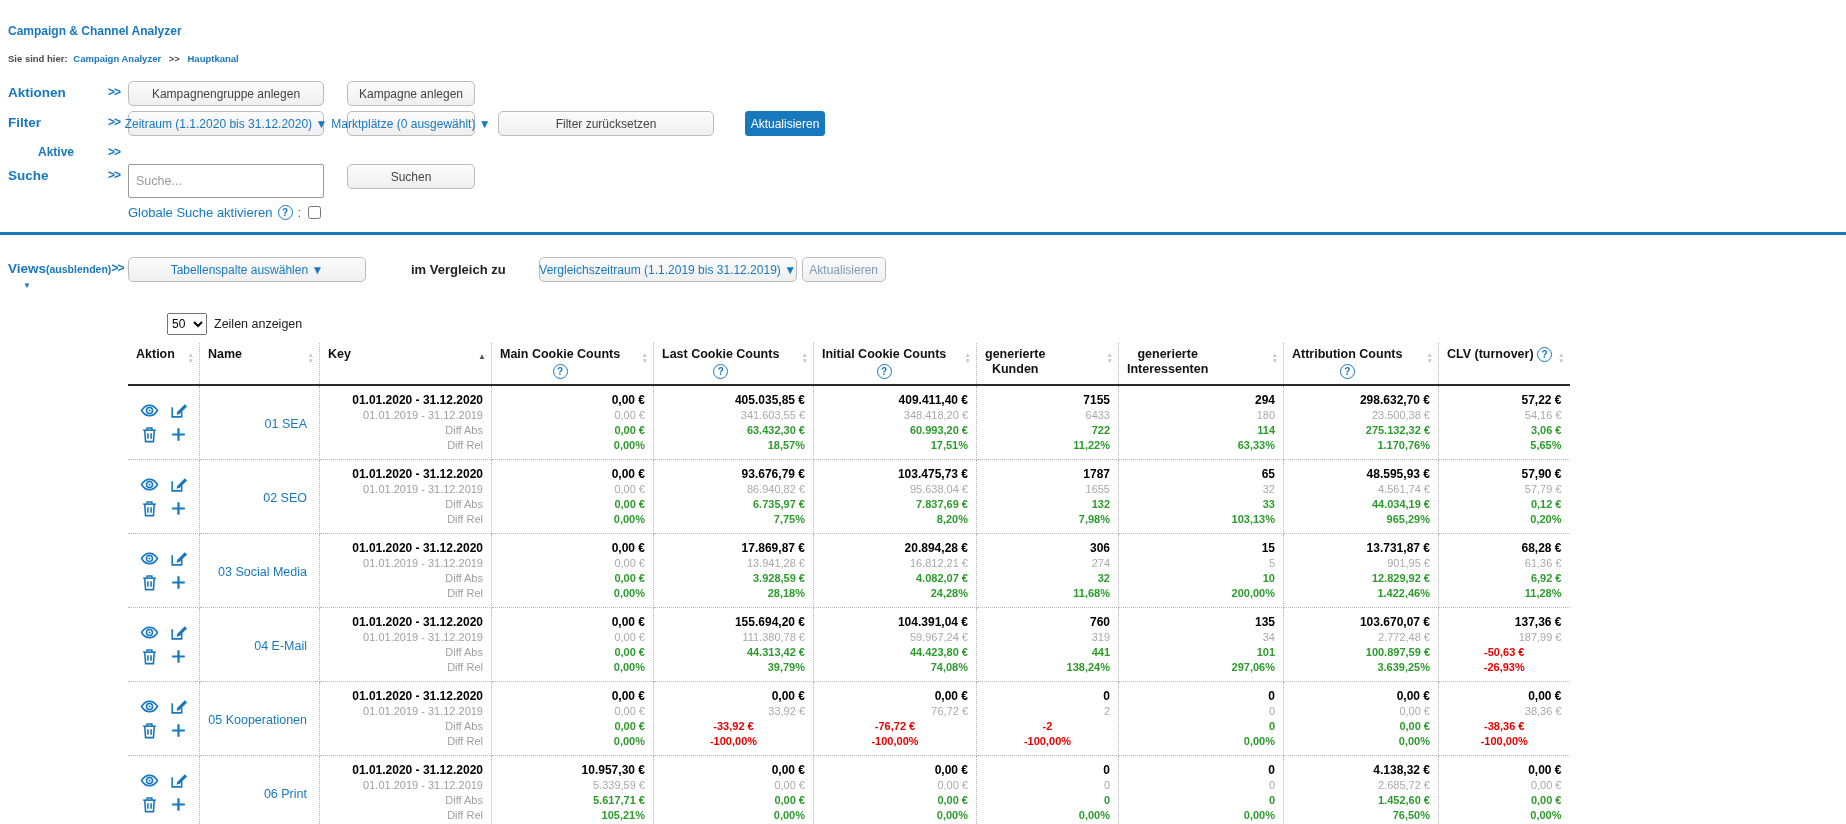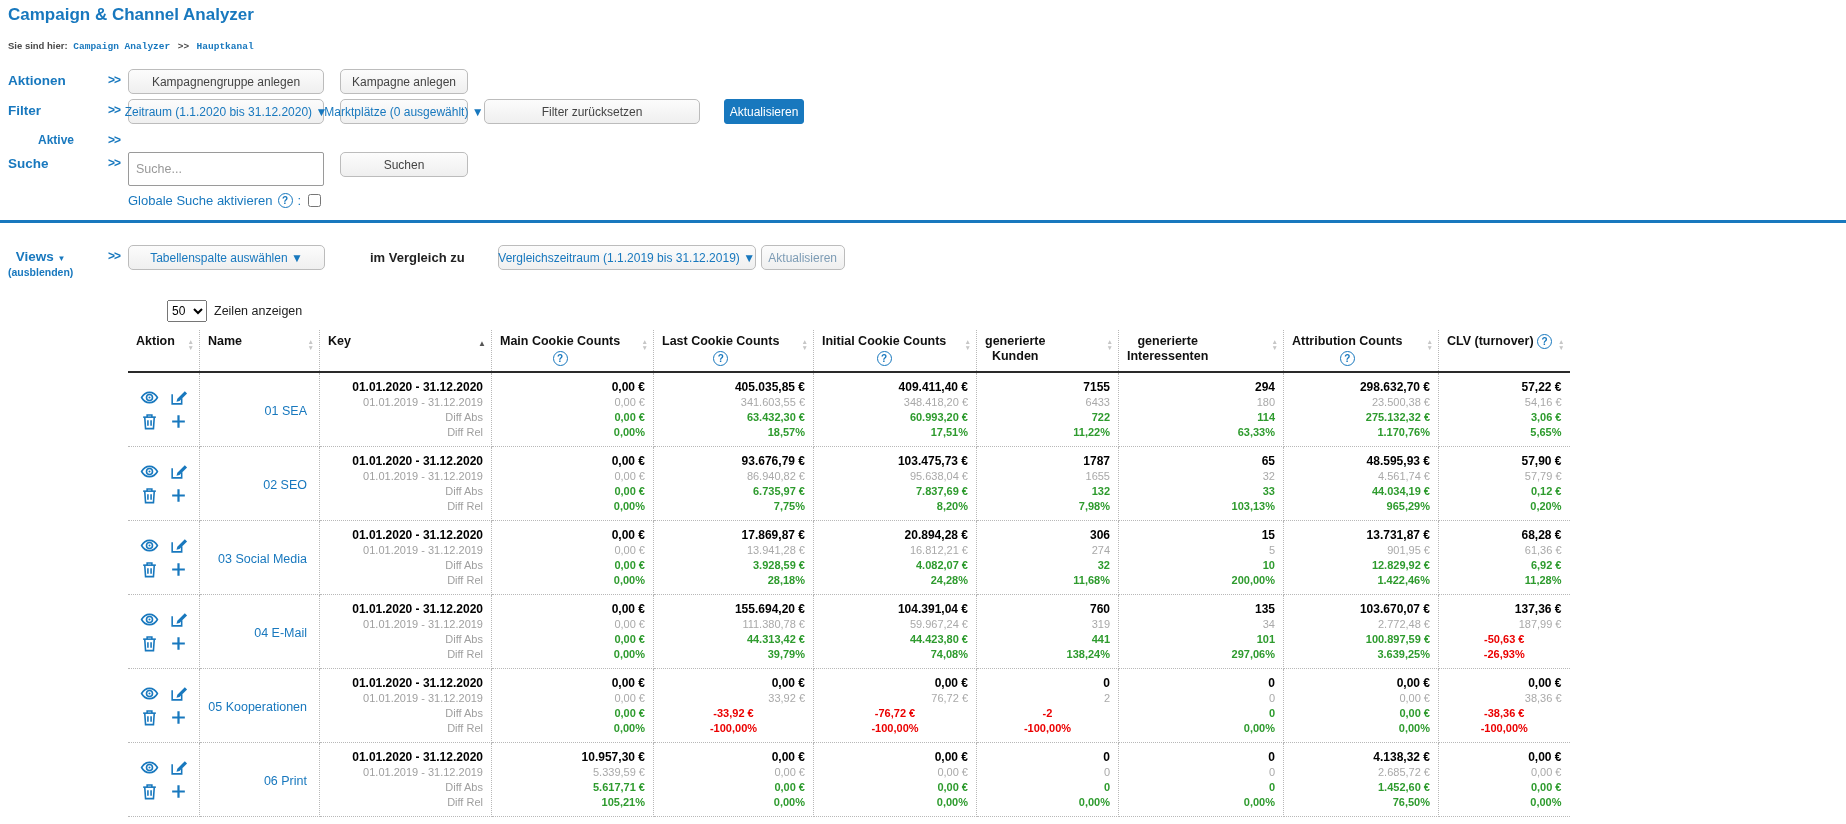--- a/index.html
+++ b/index.html
@@ -3,66 +3,66 @@
 <meta charset="utf-8">
 <style>
   * { box-sizing: border-box; }
   html,body { margin:0; padding:0; }
   body {
     width:1846px; height:824px; overflow:hidden; background:#fff;
     font-family:"Liberation Sans", sans-serif; color:#333;
   }
   .page { width:1846px; height:824px; position:relative; }
 
-  .page-title { margin:5px 0 0 8px; font-size:17px; font-weight:bold; color:#1878be; }
+  .page-title { margin:24px 0 0 8px; font-size:12px; font-weight:bold; color:#1878be; }
 
   .breadcrumb { margin:15px 0 0 8px; font-size:9.5px; font-weight:bold; color:#4a4a4a; }
-  .breadcrumb a { color:#1878be; text-decoration:none; cursor:pointer; margin:0 3px;font-family:Liberation Mono, monospace; }
+  .breadcrumb a { color:#1878be; text-decoration:none; cursor:pointer; margin:0 3px; }
   .breadcrumb .sep { color:#4a4a4a; margin:0 2px; }
 
   .ctl-area { margin-top:17px; }
   .ctl-row { display:flex; align-items:flex-start; margin-bottom:5px; }
   .label-col { width:120px; display:flex; justify-content:space-between; padding-left:8px; padding-top:4px; }
   .label-col .lbl { color:#1878be; font-weight:bold; font-size:13.5px; }
   .label-col .arrows { color:#1878be; font-weight:bold; font-size:12px; letter-spacing:-1px; }
   .label-col.indent .lbl { margin-left:30px; font-size:12px; }
-  .controls { margin-left:8px; display:flex; gap:16px; align-items:flex-start; }
+  .controls { margin-left:8px; display:flex; gap:23px; align-items:flex-start; }
 
   .btn {
     height:25px; border:1px solid #bcbcbc; border-radius:5px;
     background:linear-gradient(#fcfcfc,#efefef);
     font-size:12px; color:#444; display:flex; align-items:center; justify-content:center;
     cursor:pointer; font-family:inherit; white-space:nowrap;
   }
   .btn.blue-text { color:#1878be; }
   .btn.muted { color:#7d9cb5; }
   .btn.primary { background:#1878be; color:#fff; border:1px solid #1878be; border-radius:3px; font-size:12px; }
   .w196{width:196px} .w152{width:128px} .w250{width:216px} .w80{width:80px; margin-left:8px;}
-  .w197{width:197px} .w258{width:258px} .w84{width:84px; margin-left:5px;}
+  .w197{width:238px} .w258{width:258px} .w84{width:84px; margin-left:5px;}
 
   .search-input {
     width:196px; height:25px; border:1px solid #9a9a9a; border-radius:2px;
     font-size:12.5px; padding:16px 7px; font-family:inherit; color:#333;
   }
   .search-input::placeholder { color:#999; }
 
   .global-search { margin:3px 0 0 128px; display:flex; align-items:center; gap:5px;
     font-size:13px; color:#1878be; }
   .global-search input[type=checkbox]{ width:13px; height:13px; margin-left:2px; }
 
   .help {
     display:inline-flex; width:15px; height:15px; border:1.5px solid #1878be; border-radius:50%;
     color:#1878be; font-size:10px; font-weight:bold; align-items:center; justify-content:center;
     flex:0 0 auto; cursor:pointer; background:#fff;
   }
 
   .divider { border:none; border-top:3px solid #1878be; margin:10px 0 0 0; width:1846px; }
 
   .views-row { margin-top:22px; display:flex; align-items:flex-start; }
-  .views-label-stack { display:flex; flex-direction:column;text-align:center; }
+  .views-label-stack { display:flex; flex-direction:row;text-align:center; }
   .views-label-stack .lbl2 { color:#1878be; font-weight:bold; font-size:10.5px; margin-top:2px; }
   .views-controls { margin-left:8px; display:flex; align-items:center; }
   .compare-text { font-weight:bold; color:#222; font-size:13px; margin:0 33px 0 45px; }
 
   .pagination { margin:22px 0 8px 167px; display:flex; align-items:center; }
   .page-size { width:40px; height:22px; font-size:12px; font-family:inherit; }
   .pagination .pg-label { font-size:12.5px; color:#222; margin-left:7px; }
 
   table { border-collapse:collapse; table-layout:fixed; margin-left:128px; }
   thead th {

